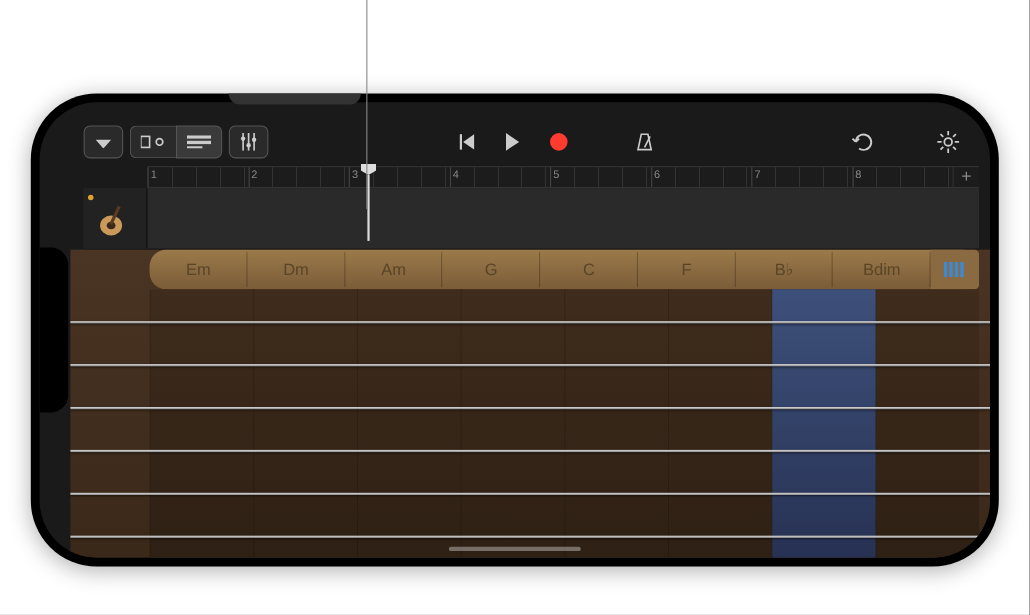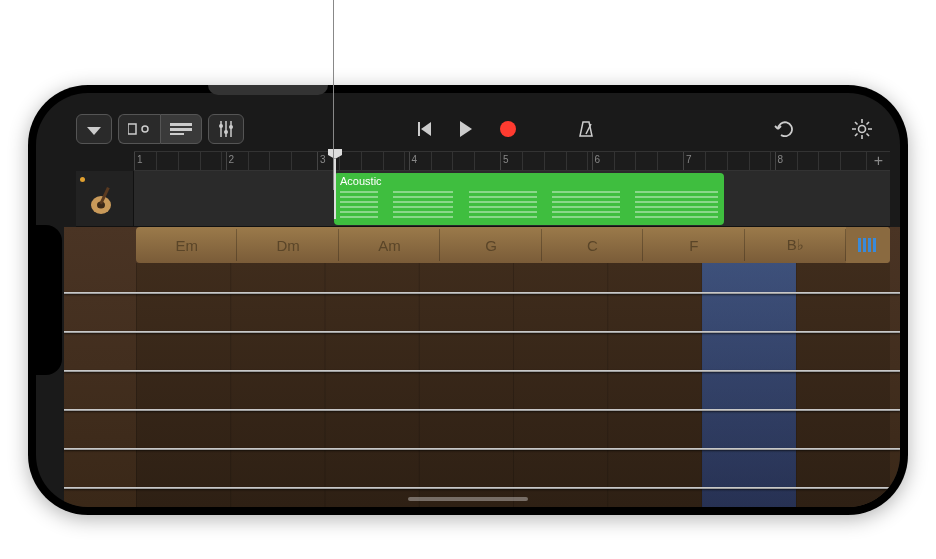--- a/index.html
+++ b/index.html
@@ -178,21 +178,21 @@
   .fretboard {
     position: absolute;
     left: 28px; right: 0; top: 134px; bottom: 0;
     background: linear-gradient(#4a3424,#3a2818);
   }
   .chord-strip {
     position: absolute;
     left: 72px; right: 10px; top: 0; height: 36px;
     background: linear-gradient(#9b7a4a,#7a5c38);
     display: flex;
-    border-radius: 4px;
+    border-radius: 15px;
     text-align: right;
   }
   .chord {
     flex:1;
     display:flex;align-items:center;justify-content:center;
     color: #5a4528;
     font-size: 15px;
     font-weight: 500;
     position:relative;
   }
@@ -360,24 +360,20 @@
 
     <div class="track-row">
       <div class="track-header">
         <div class="dot"></div>
         <svg width="36" height="36" viewBox="0 0 36 36">
           <ellipse cx="14" cy="24" rx="10" ry="9" fill="#c99a5a"></ellipse>
           <ellipse cx="14" cy="24" rx="4" ry="3.5" fill="#3a2818"></ellipse>
           <rect x="20" y="6" width="3" height="18" fill="#5a3a20" transform="rotate(25 20 6)"></rect>
         </svg>
       </div>
-      <div class="region">
-        <div class="region-label">Acoustic</div>
-        <div class="region-midi"></div>
-      </div>
     </div>
 
     <div class="fretboard">
       <div class="chord-strip">
         <div class="chord">
             <span>Em</span>
           </div>
         <div class="chord">
             <span>Dm</span>
           </div>
@@ -388,20 +384,23 @@
             <span>G</span>
           </div>
         <div class="chord">
             <span>C</span>
           </div>
         <div class="chord">
             <span>F</span>
           </div>
         <div class="chord">
             <span>B♭</span>
+          </div>
+        <div class="chord">
+            <span>Bdim</span>
           </div>
         <div class="scale-btn">
           <svg width="20" height="14" viewBox="0 0 20 14">
               <rect x="0" y="0" width="3" height="14" fill="#3a8ad8"></rect>
               <rect x="5" y="0" width="3" height="14" fill="#3a8ad8"></rect>
               <rect x="10" y="0" width="3" height="14" fill="#3a8ad8"></rect>
               <rect x="15" y="0" width="3" height="14" fill="#3a8ad8"></rect>
             </svg>
         </div>
       </div>

